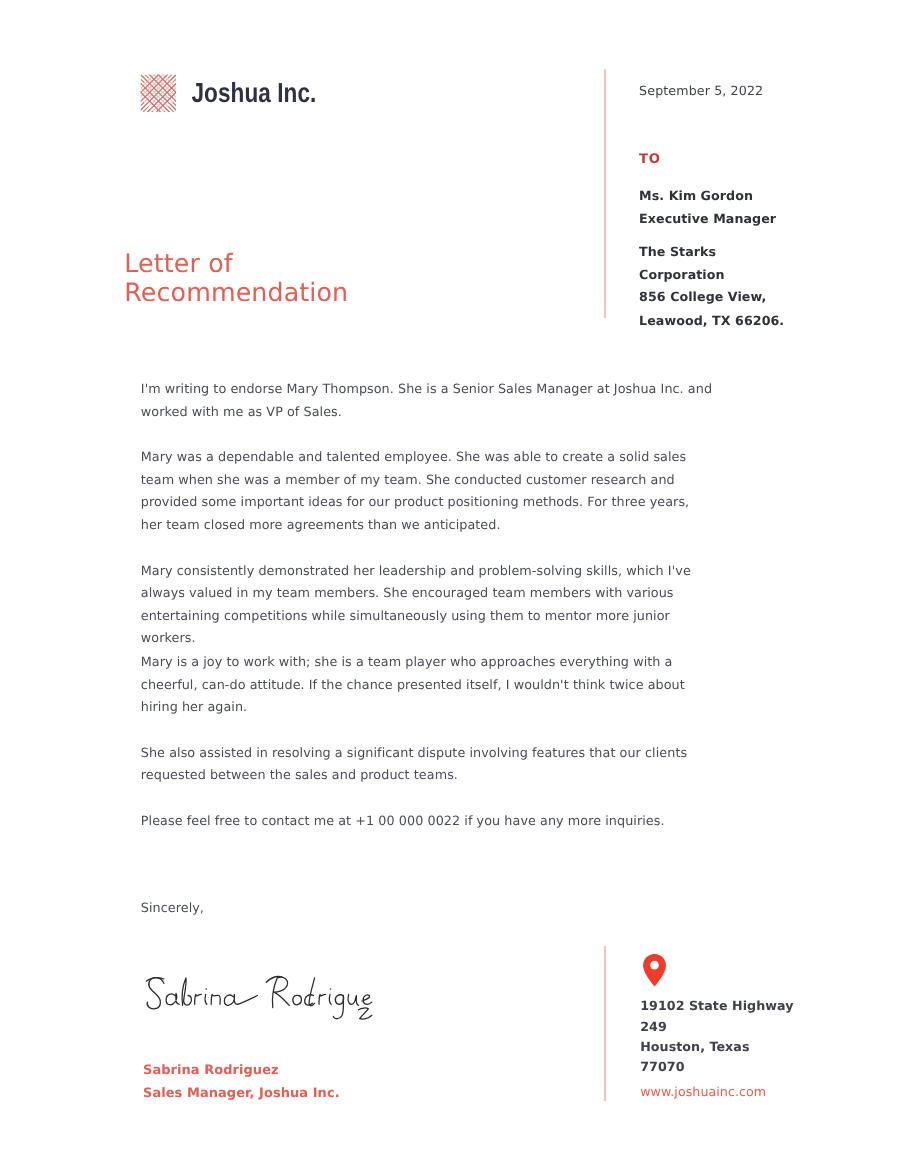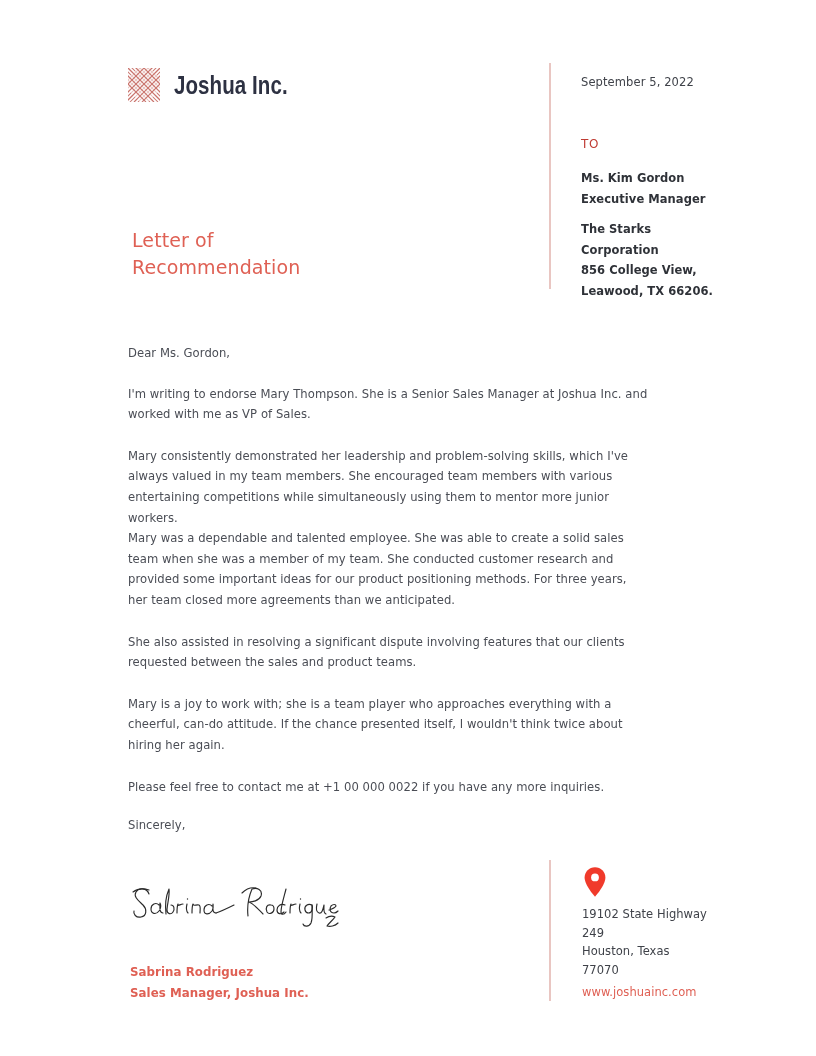--- a/index.html
+++ b/index.html
@@ -65,42 +65,42 @@
     font-family: "DejaVu Sans", sans-serif;
     font-size: 11.5px;
     color: #3f4249;
     letter-spacing: 0.1px;
   }
   .to-label {
     position: absolute;
     left: 581px;
     top: 137px;
     font-size: 12px;
-    font-weight: 400;
+    font-weight: 700;
     letter-spacing: 0.6px;
     color: #bf3b33;
   }
   .to-block {
     position: absolute;
     left: 581px;
     top: 168px;
     font-size: 11.5px;
     font-weight: 700;
     color: #2f3238;
     line-height: 20.5px;
     letter-spacing: 0.05px;
   }
   .to-block .gap { display: block; height: 10px; }
 
   
   .doc-title {
     position: absolute;
-    left: 132px;
+    left: 113px;
     top: 227px;
-    font-size: 19px;
+    font-size: 23px;
     font-weight: 400;
     line-height: 26.5px;
     color: #df6054;
     letter-spacing: 0.1px;
     max-width: 330px;
   }
 
   
   .body-col {
     position: absolute;
@@ -158,20 +158,21 @@
   .pin svg { display: block; width: 100%; height: 100%; }
 
   .address {
     position: absolute;
     left: 582px;
     top: 905px;
     font-size: 11.5px;
     line-height: 18.6px;
     color: #3f4249;
     letter-spacing: 0.05px;
+    font-weight: bold;
   }
   .website {
     position: absolute;
     left: 582px;
     top: 985px;
     font-size: 11.5px;
     color: #df6054;
     letter-spacing: 0.05px;
     text-decoration: none;
     text-align: center;
@@ -220,26 +221,25 @@
     <div>856 College View,</div>
     <div>Leawood, TX 66206.</div>
   </div>
 
   <div class="doc-title">
     <div>Letter of</div>
     <div>Recommendation</div>
   </div>
 
   <div class="body-col">
-    <p class="salutation">Dear Ms. Gordon,</p>
     <p>I'm writing to endorse Mary Thompson. She is a Senior Sales Manager at Joshua Inc. and worked with me as VP of Sales.</p>
+    <p>Mary was a dependable and talented employee. She was able to create a solid sales team when she was a member of my team. She conducted customer research and provided some important ideas for our product positioning methods. For three years, her team closed more agreements than we anticipated.</p>
     <p style="margin-bottom:0">Mary consistently demonstrated her leadership and problem-solving skills, which I've always valued in my team members. She encouraged team members with various entertaining competitions while simultaneously using them to mentor more junior workers.</p>
-    <p>Mary was a dependable and talented employee. She was able to create a solid sales team when she was a member of my team. She conducted customer research and provided some important ideas for our product positioning methods. For three years, her team closed more agreements than we anticipated.</p>
+    <p>Mary is a joy to work with; she is a team player who approaches everything with a cheerful, can-do attitude. If the chance presented itself, I wouldn't think twice about hiring her again.</p>
     <p>She also assisted in resolving a significant dispute involving features that our clients requested between the sales and product teams.</p>
-    <p>Mary is a joy to work with; she is a team player who approaches everything with a cheerful, can-do attitude. If the chance presented itself, I wouldn't think twice about hiring her again.</p>
     <p>Please feel free to contact me at +1 00 000 0022 if you have any more inquiries.</p>
   </div>
 
   <div class="closing">Sincerely,</div>
 
   <div class="signature">
     <svg viewBox="0 0 210 52" xmlns="http://www.w3.org/2000/svg" aria-hidden="true">
       <g fill="none" stroke="#2b2b2b" stroke-width="1.15" stroke-linecap="round" stroke-linejoin="round">
 
         <path d="M19 16 C17 10, 9 9, 6 14 C3 19, 9 23, 13 27 C17 31, 17 38, 11 39 C6 40, 3 36, 4 33"></path>

